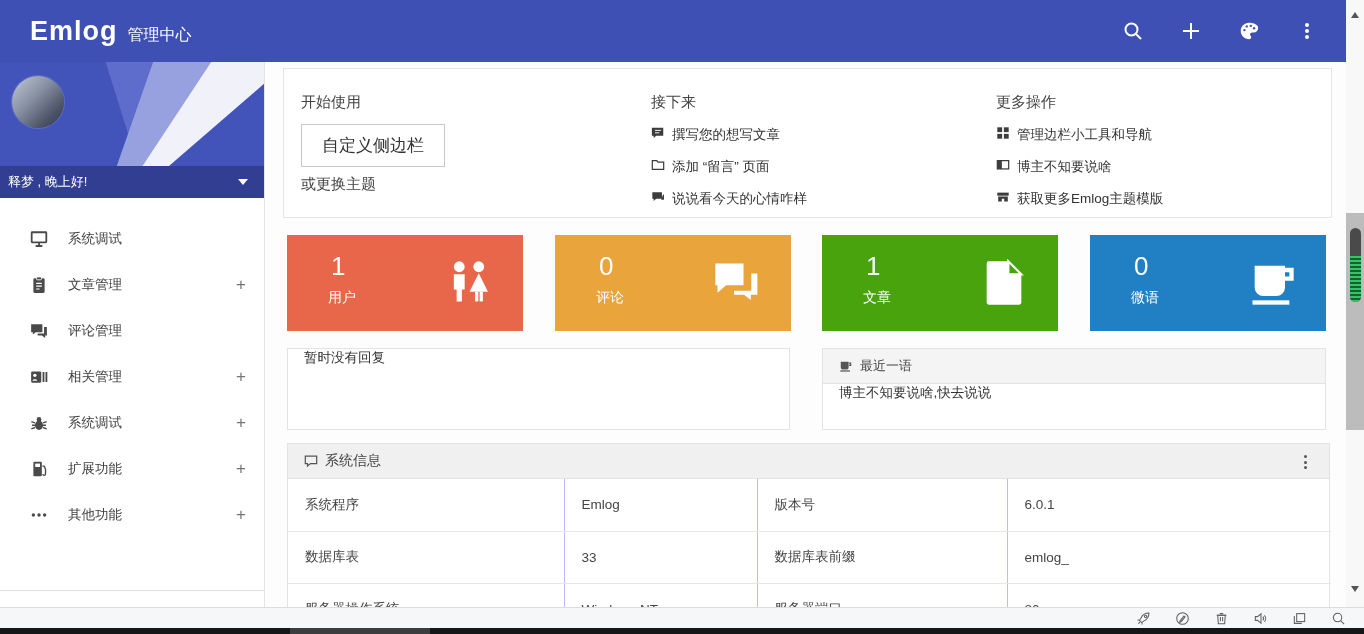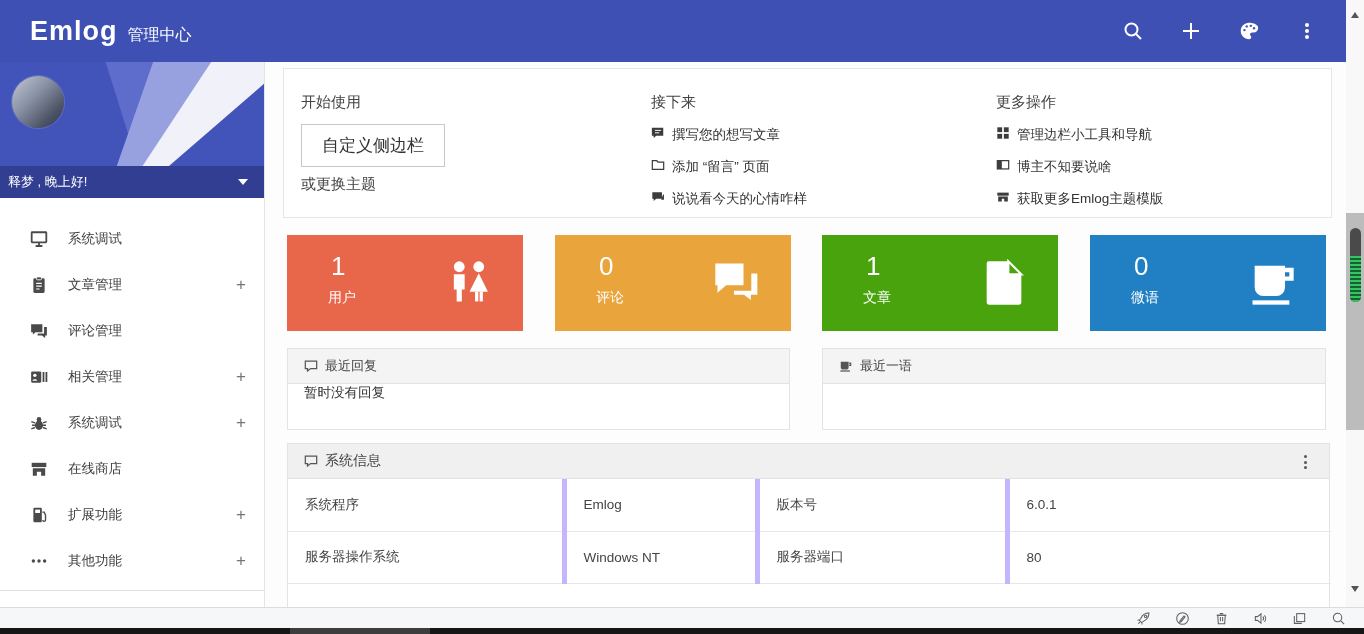--- a/index.html
+++ b/index.html
@@ -71,21 +71,21 @@
   .panel-body span { font-size:13.5px; color:#333; margin-left:16px; }
 
   
   .sysinfo { position:absolute; left:287px; top:443px; width:1043px; height:200px; background:#fff; border:1px solid #e3e3e3; }
   .sys-head { position:relative; height:35px; background:#f0f0f0; border-bottom:1px solid #e3e3e3; display:flex; align-items:center; }
   .sys-head .ph-icon { width:14px; height:14px; color:#555; margin-left:16px; }
   .sys-head .ph-title { font-size:14px; color:#444; margin-left:7px; }
   .sys-kebab { position:absolute; right:16px; top:9px; width:16px; height:18px; display:flex; flex-direction:column; align-items:center; justify-content:center; gap:2.5px; cursor:pointer; }
   .sys-kebab i { width:3px; height:3px; border-radius:50%; background:#555; }
   .sys-table { width:100%; border-collapse:collapse; table-layout:fixed; }
-  .sys-table td { height:52px; border-bottom:1px solid #e7e7e7; border-right:5px solid #c4b5fd; font-size:13.5px; color:#444; padding-left:17px; }
+  .sys-table td { height:52px; border-bottom:1px solid #e7e7e7; border-right:1px solid #c4b5fd; font-size:13.5px; color:#444; padding-left:17px; }
   .sys-table td:last-child { border-right:none; }
   .col-k1 { width:276px; } .col-v1 { width:193px; } .col-k2 { width:250px; } .col-v2 { width:324px; }
 
   
   .bottombar { position:absolute; left:0; top:607px; width:1364px; height:21px; background:#f6f7f8; border-top:1px solid #dcdcdc; z-index:50; }
   .bb-icons { position:absolute; right:18px; top:0; height:21px; display:flex; align-items:center; gap:24px; }
   .bb-icon { width:15px; height:15px; color:#5f5f5f; cursor:pointer; }
   .blackstrip { position:absolute; left:0; top:628px; width:1364px; height:6px; background:#161616; z-index:51; }
   .blackstrip .seg { position:absolute; left:290px; width:140px; height:6px; background:#3d3d3d; }
 </style>
@@ -204,30 +204,20 @@
           <svg viewBox="0 0 16 16">
               <circle cx="8" cy="4.8" r="2.1" fill="currentColor"></circle>
               <ellipse cx="8" cy="10" rx="3.6" ry="4.2" fill="currentColor"></ellipse>
               <path d="M1.2 6.8l3.2 1M1.2 13.2l3.2-1.2M14.8 6.8l-3.2 1M14.8 13.2l-3.2-1.2M1.8 10H4.4M14.2 10h-2.6" stroke="currentColor" stroke-width="1.2"></path>
             </svg>
         </span>
         <span class="mi-label">系统调试</span>
         <span class="mi-plus">+</span>
       </div>
 
-      <div class="menu-item">
-        <span class="mi-icon">
-          <svg viewBox="0 0 16 16" fill="currentColor">
-              <path d="M1.5 2.5h13v3.8h-13z"></path>
-              <path d="M2.5 7.3h11V14h-3.6v-3.6H6.1V14H2.5z"></path>
-            </svg>
-        </span>
-        <span class="mi-label">在线商店</span>
-        <span class="mi-plus"></span>
-      </div>
 
       <div class="menu-item">
         <span class="mi-icon">
           <svg viewBox="0 0 16 16">
               <rect x="3" y="1.5" width="7.5" height="13" rx="1" fill="currentColor"></rect>
               <rect x="4.6" y="3.2" width="4.3" height="3" fill="#fff"></rect>
               <path d="M11 5.5h1.6l1.2 2.6v4.4a1.2 1.2 0 0 1-2.4 0" fill="none" stroke="currentColor" stroke-width="1.2"></path>
             </svg>
         </span>
         <span class="mi-label">扩展功能</span>
@@ -360,44 +350,39 @@
       <div class="stat-label">微语</div>
     </div>
     <svg class="stat-icon" viewBox="0 0 48 48" fill="#fff">
         <path d="M8 8h28v20a8 8 0 0 1-8 8H16a8 8 0 0 1-8-8z"></path>
         <path d="M36 10h8v12h-8v-4h4v-4h-4z"></path>
         <rect x="6" y="40" width="34" height="4"></rect>
       </svg>
   </div>
 
   <section class="panel" style="left:287px;width:503px">
-    <div class="panel-head">
-      <span class="ph-icon">
-        <svg viewBox="0 0 16 16" fill="none" stroke="currentColor" stroke-width="1.4">
-            <path d="M1.5 2.5h13v8.5H7.5L4 13.8V11H1.5z"></path>
-          </svg>
-      </span>
-      <span class="ph-title">最近回复</span>
-    </div>
     <div class="panel-body">
       <span>暂时没有回复</span>
     </div>
   </section>
 
   <section class="panel" style="left:822px;width:504px">
     <div class="panel-head">
       <span class="ph-icon">
         <svg viewBox="0 0 16 16" fill="currentColor">
             <path d="M2 3h9v6a3 3 0 0 1-3 3H5a3 3 0 0 1-3-3z"></path>
             <path d="M11.5 4h2.5v4h-2.5v-1.4h1.2V5.4h-1.2z"></path>
             <rect x="1.5" y="13" width="11" height="1.4"></rect>
           </svg>
       </span>
       <span class="ph-title">最近一语</span>
     </div>
+    <div class="panel-body">
+      <span>博主不知要说啥,快去说说</span>
+    </div>
   </section>
 
   <section class="sysinfo">
     <div class="sys-head">
       <span class="ph-icon">
         <svg viewBox="0 0 16 16" fill="none" stroke="currentColor" stroke-width="1.4">
             <path d="M1.5 2.5h13v8.5H7.5L4 13.8V11H1.5z"></path>
           </svg>
       </span>
       <span class="ph-title">系统信息</span>
@@ -407,20 +392,26 @@
           <i></i>
         </span>
     </div>
     <table class="sys-table">
       <tbody>
         <tr>
           <td class="col-k1">系统程序</td>
           <td class="col-v1">Emlog</td>
           <td class="col-k2">版本号</td>
           <td class="col-v2">6.0.1</td>
+        </tr>
+        <tr>
+          <td class="col-k1">数据库表</td>
+          <td class="col-v1">33</td>
+          <td class="col-k2">数据库表前缀</td>
+          <td class="col-v2">emlog_</td>
         </tr>
         <tr>
           <td class="col-k1">服务器操作系统</td>
           <td class="col-v1">Windows NT</td>
           <td class="col-k2">服务器端口</td>
           <td class="col-v2">80</td>
         </tr>
       </tbody>
     </table>
   </section>

